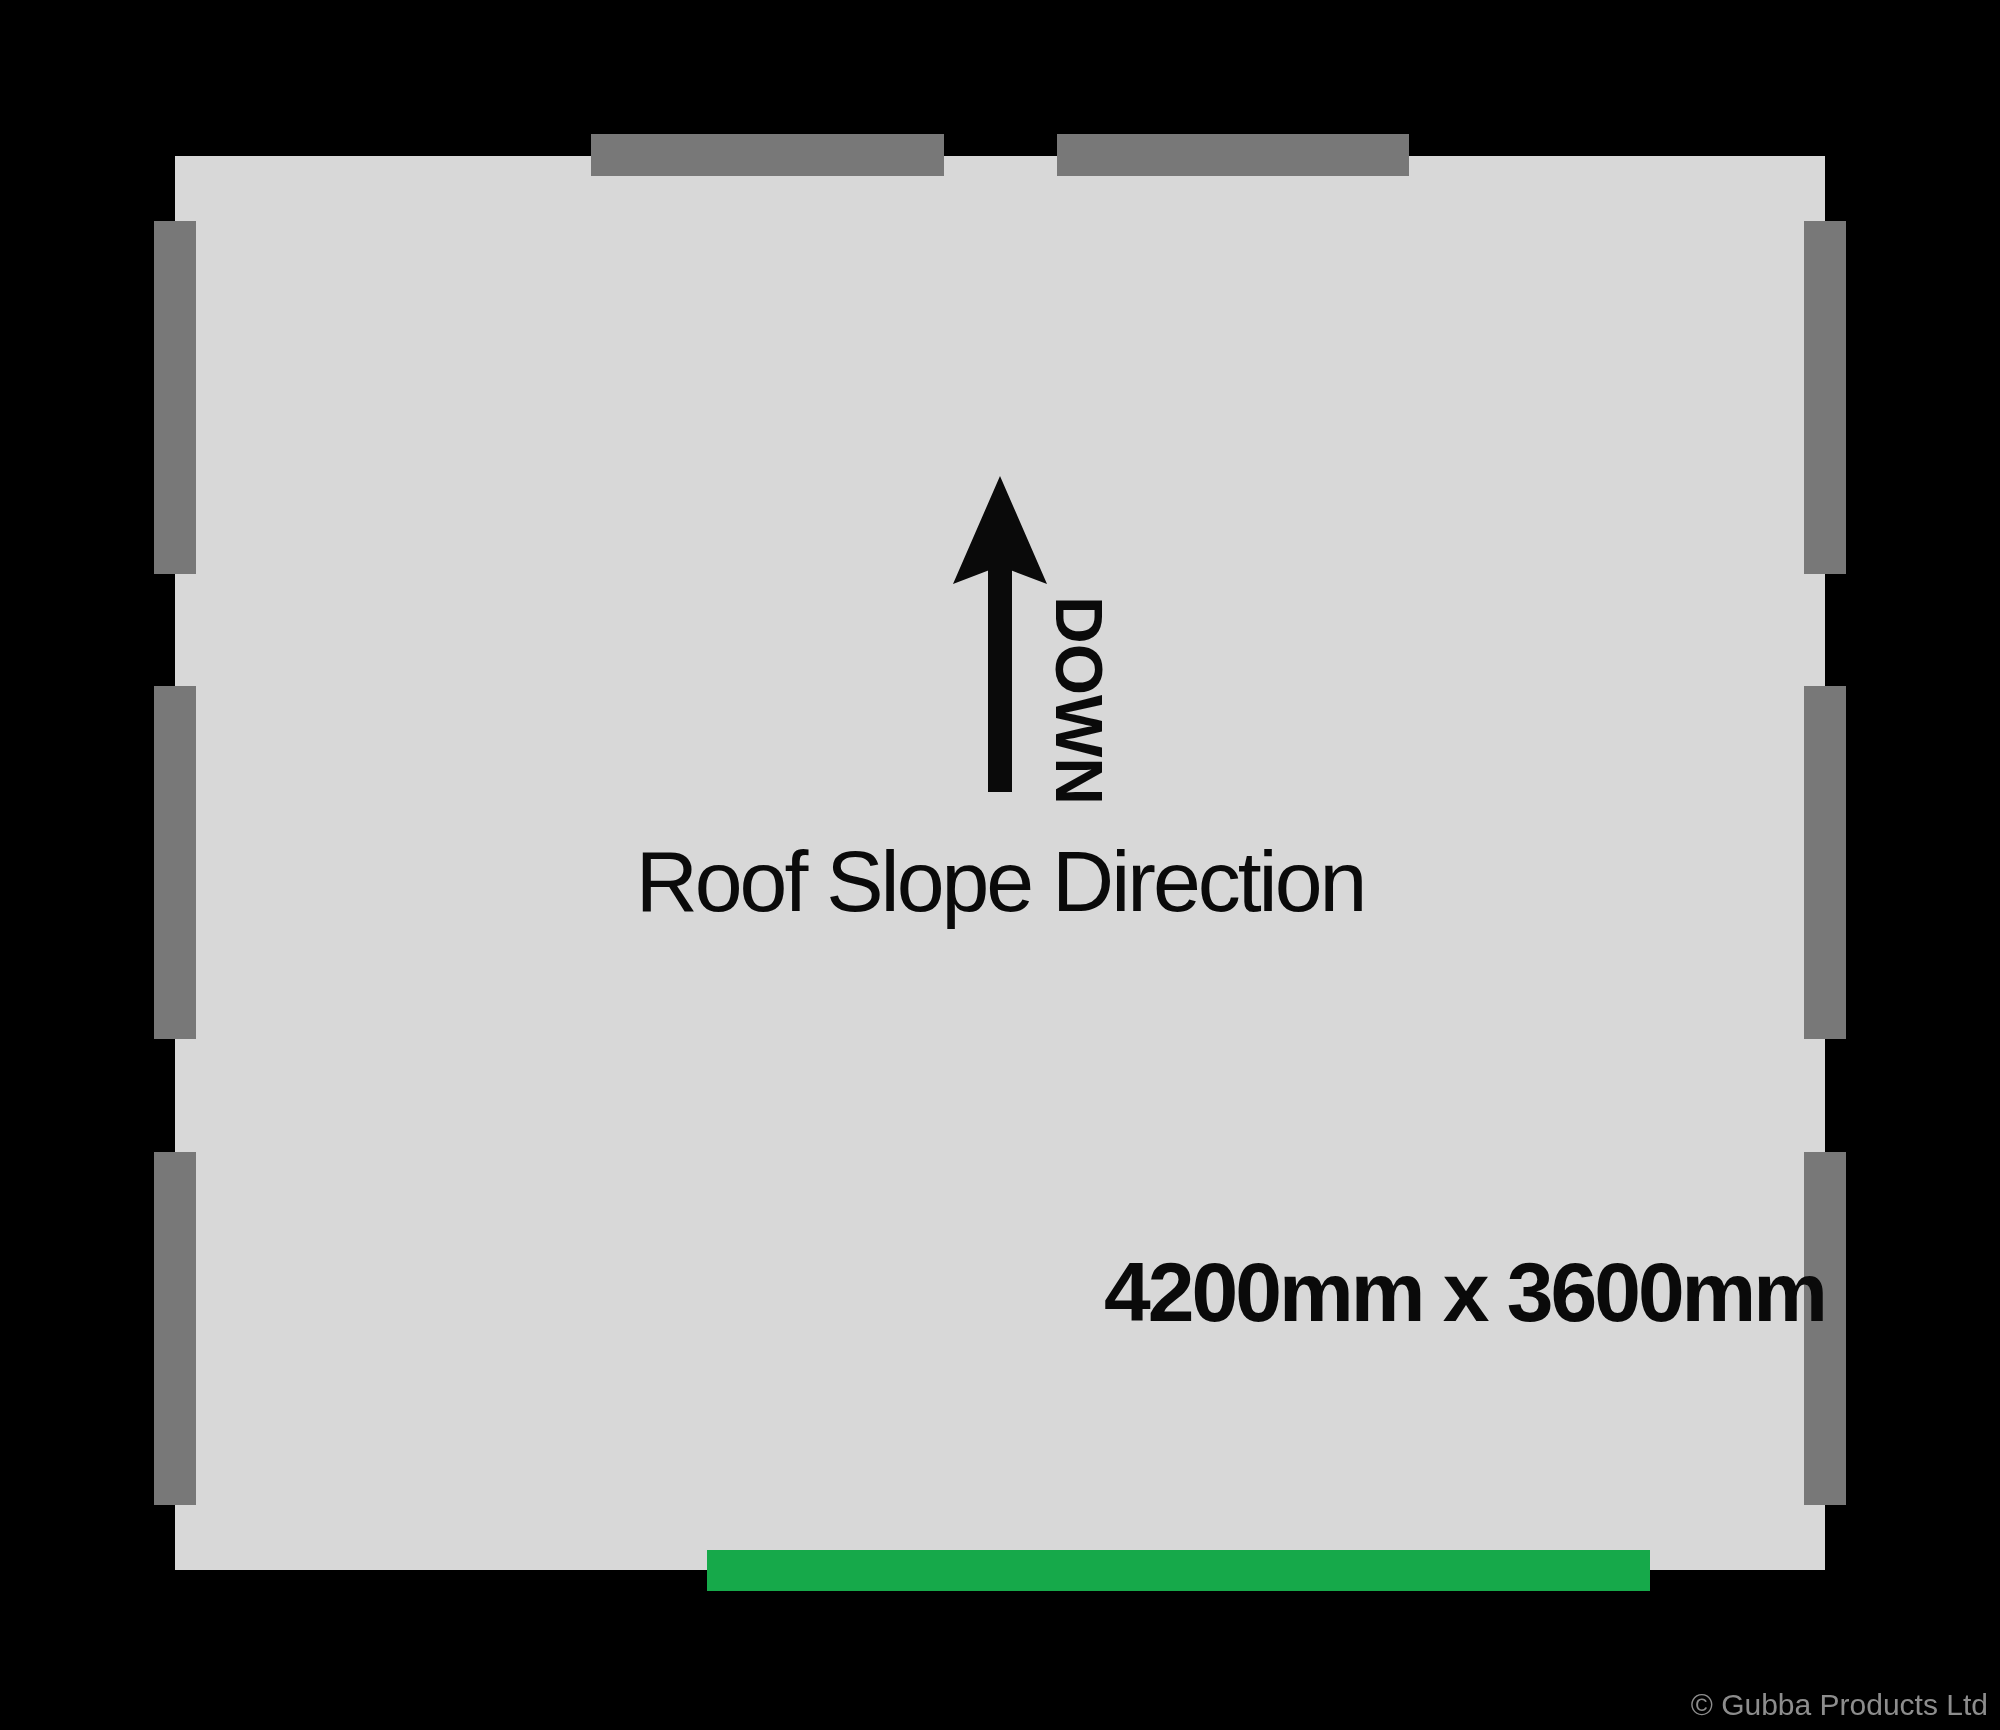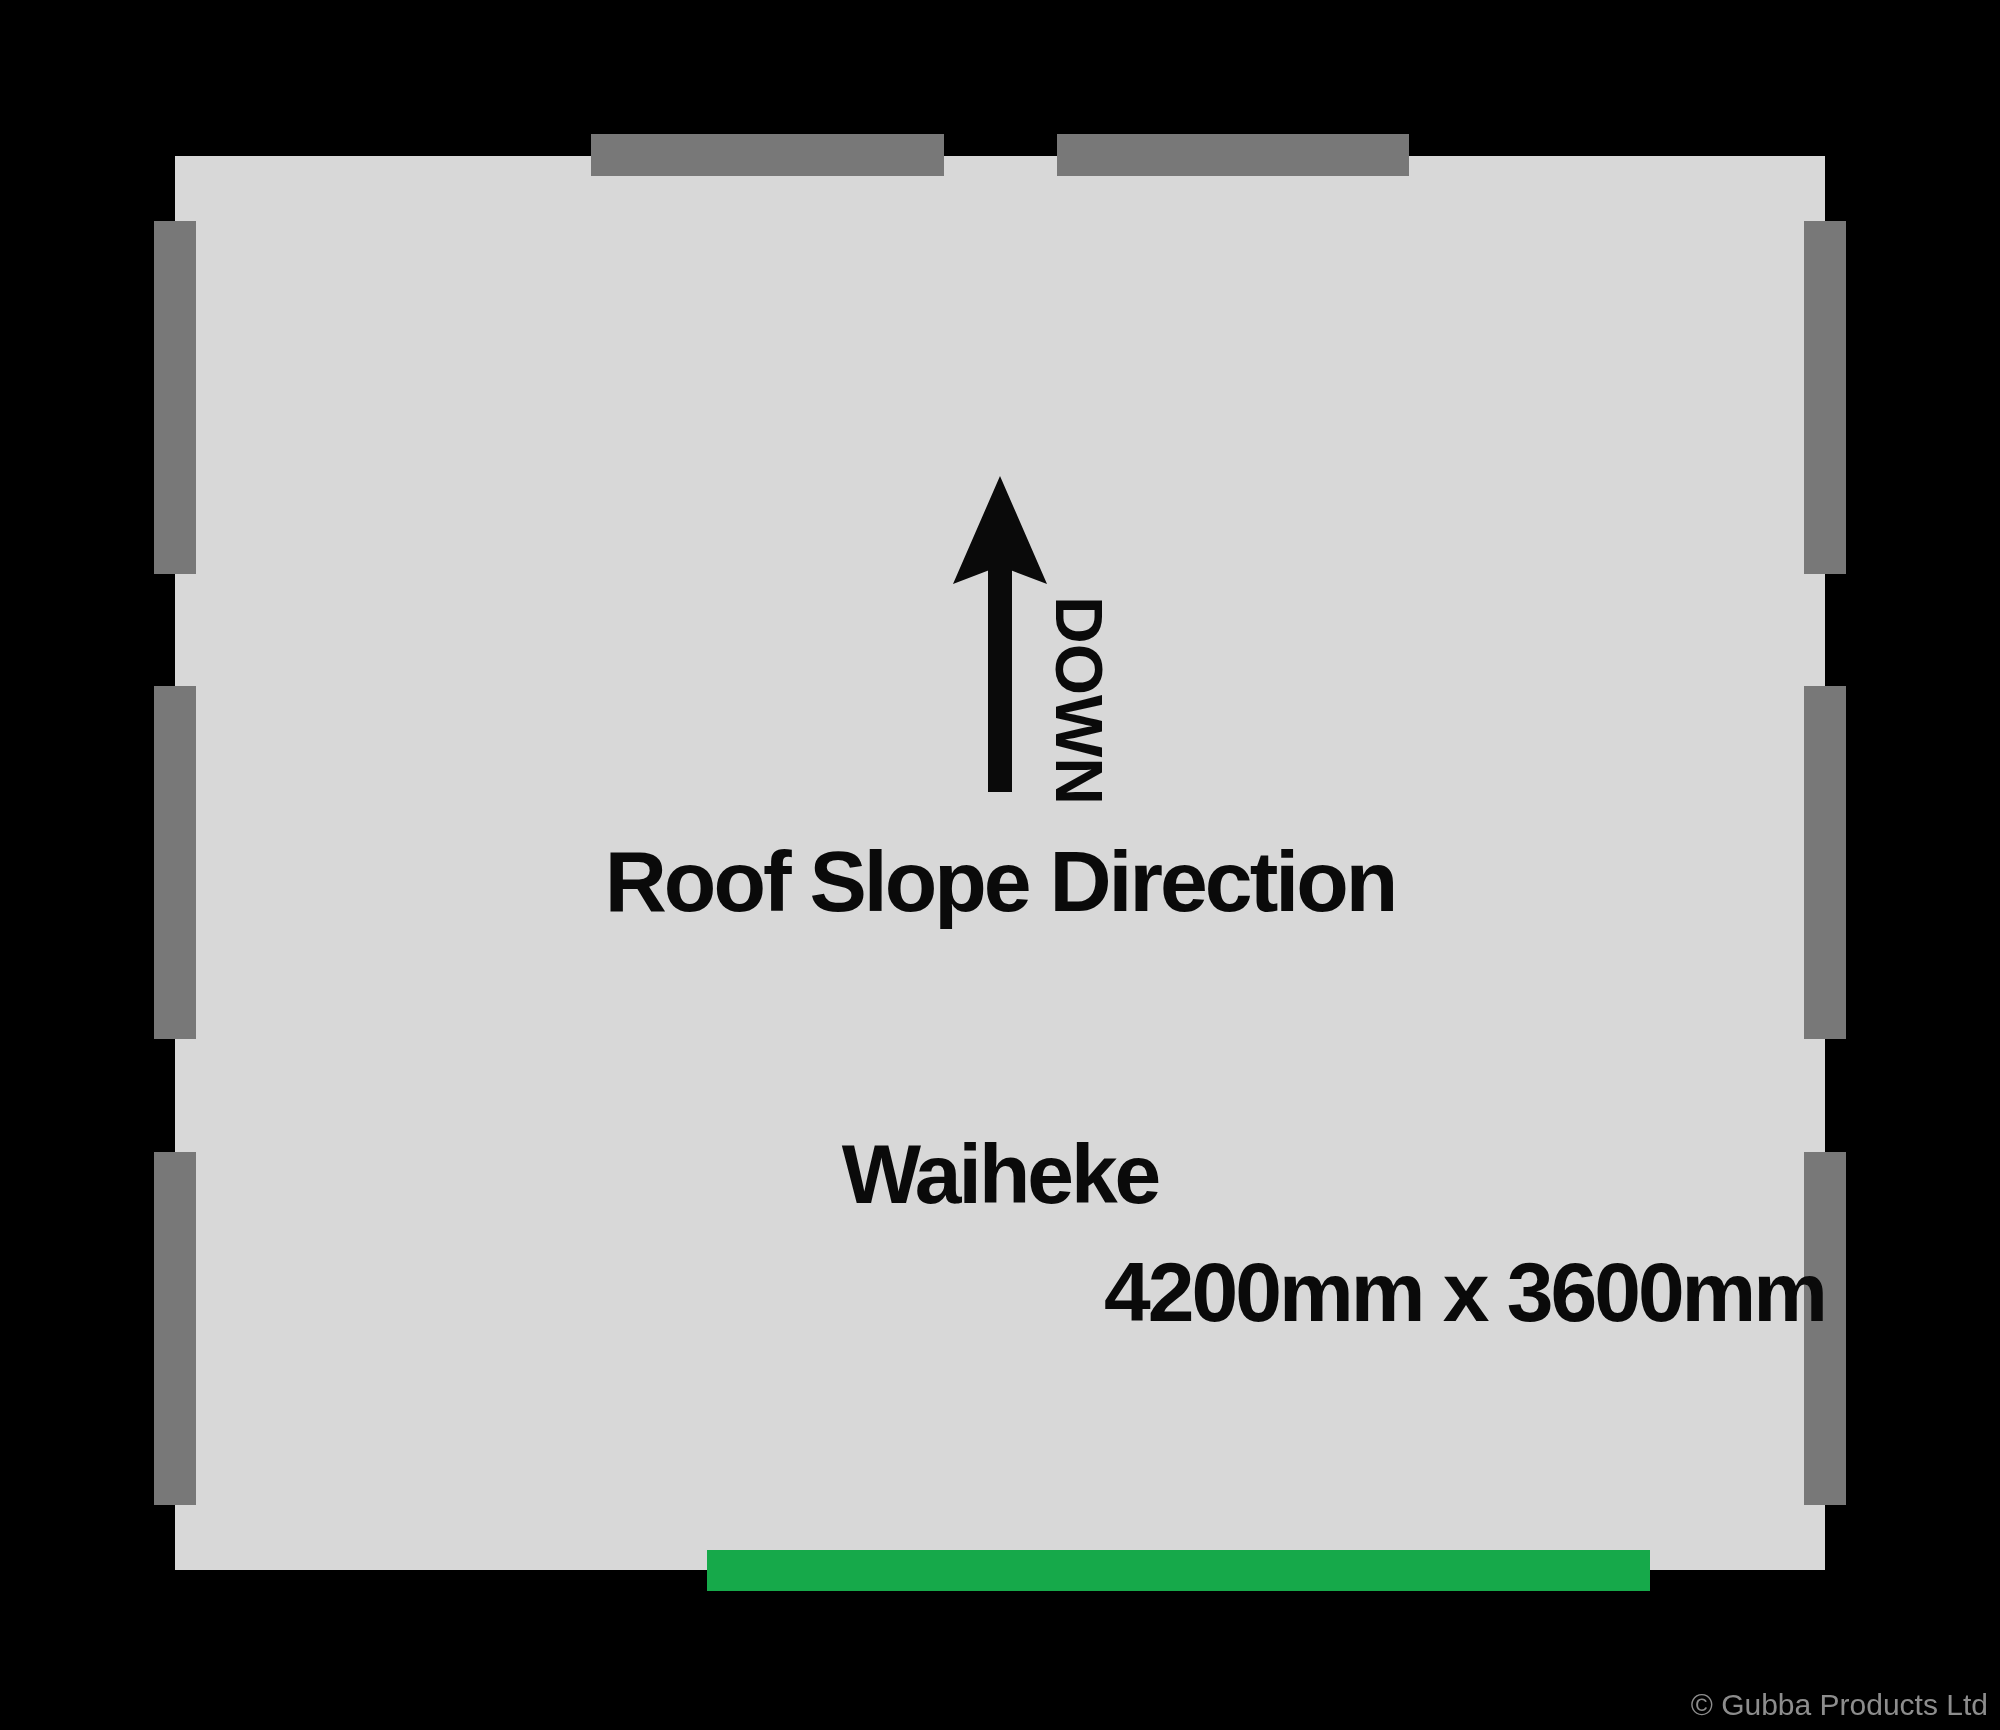--- a/index.html
+++ b/index.html
@@ -34,21 +34,21 @@
     letter-spacing: 0px;
     white-space: nowrap;
     line-height: 1;
   }
   .slope-title {
     position: absolute;
     left: 175px; top: 838px;
     width: 1650px;
     text-align: center;
     font-size: 86px;
-    font-weight: bold;
+    font-weight: normal;
     color: #0a0a0a;
     letter-spacing: -3px;
     line-height: 1;
   }
   .model-name {
     position: absolute;
     left: 175px; top: 1132px;
     width: 1650px;
     text-align: center;
     font-size: 84px;
@@ -100,19 +100,18 @@
 
   <svg class="arrow-svg" viewBox="0 0 100 318" xmlns="http://www.w3.org/2000/svg">
     <polygon points="50,0 97,108 50,90 3,108" fill="#0a0a0a"></polygon>
     <rect x="38" y="86" width="24" height="230" fill="#0a0a0a"></rect>
   </svg>
 
   <div class="down-label">DOWN</div>
 
   <div class="slope-title">Roof Slope Direction</div>
 
-  <div class="model-name">Waiheke</div>
 
   <div class="model-dims">4200mm x 3600mm</div>
 
   <div class="copyright">© Gubba Products Ltd</div>
 
 </div>
 
 </body></html>

